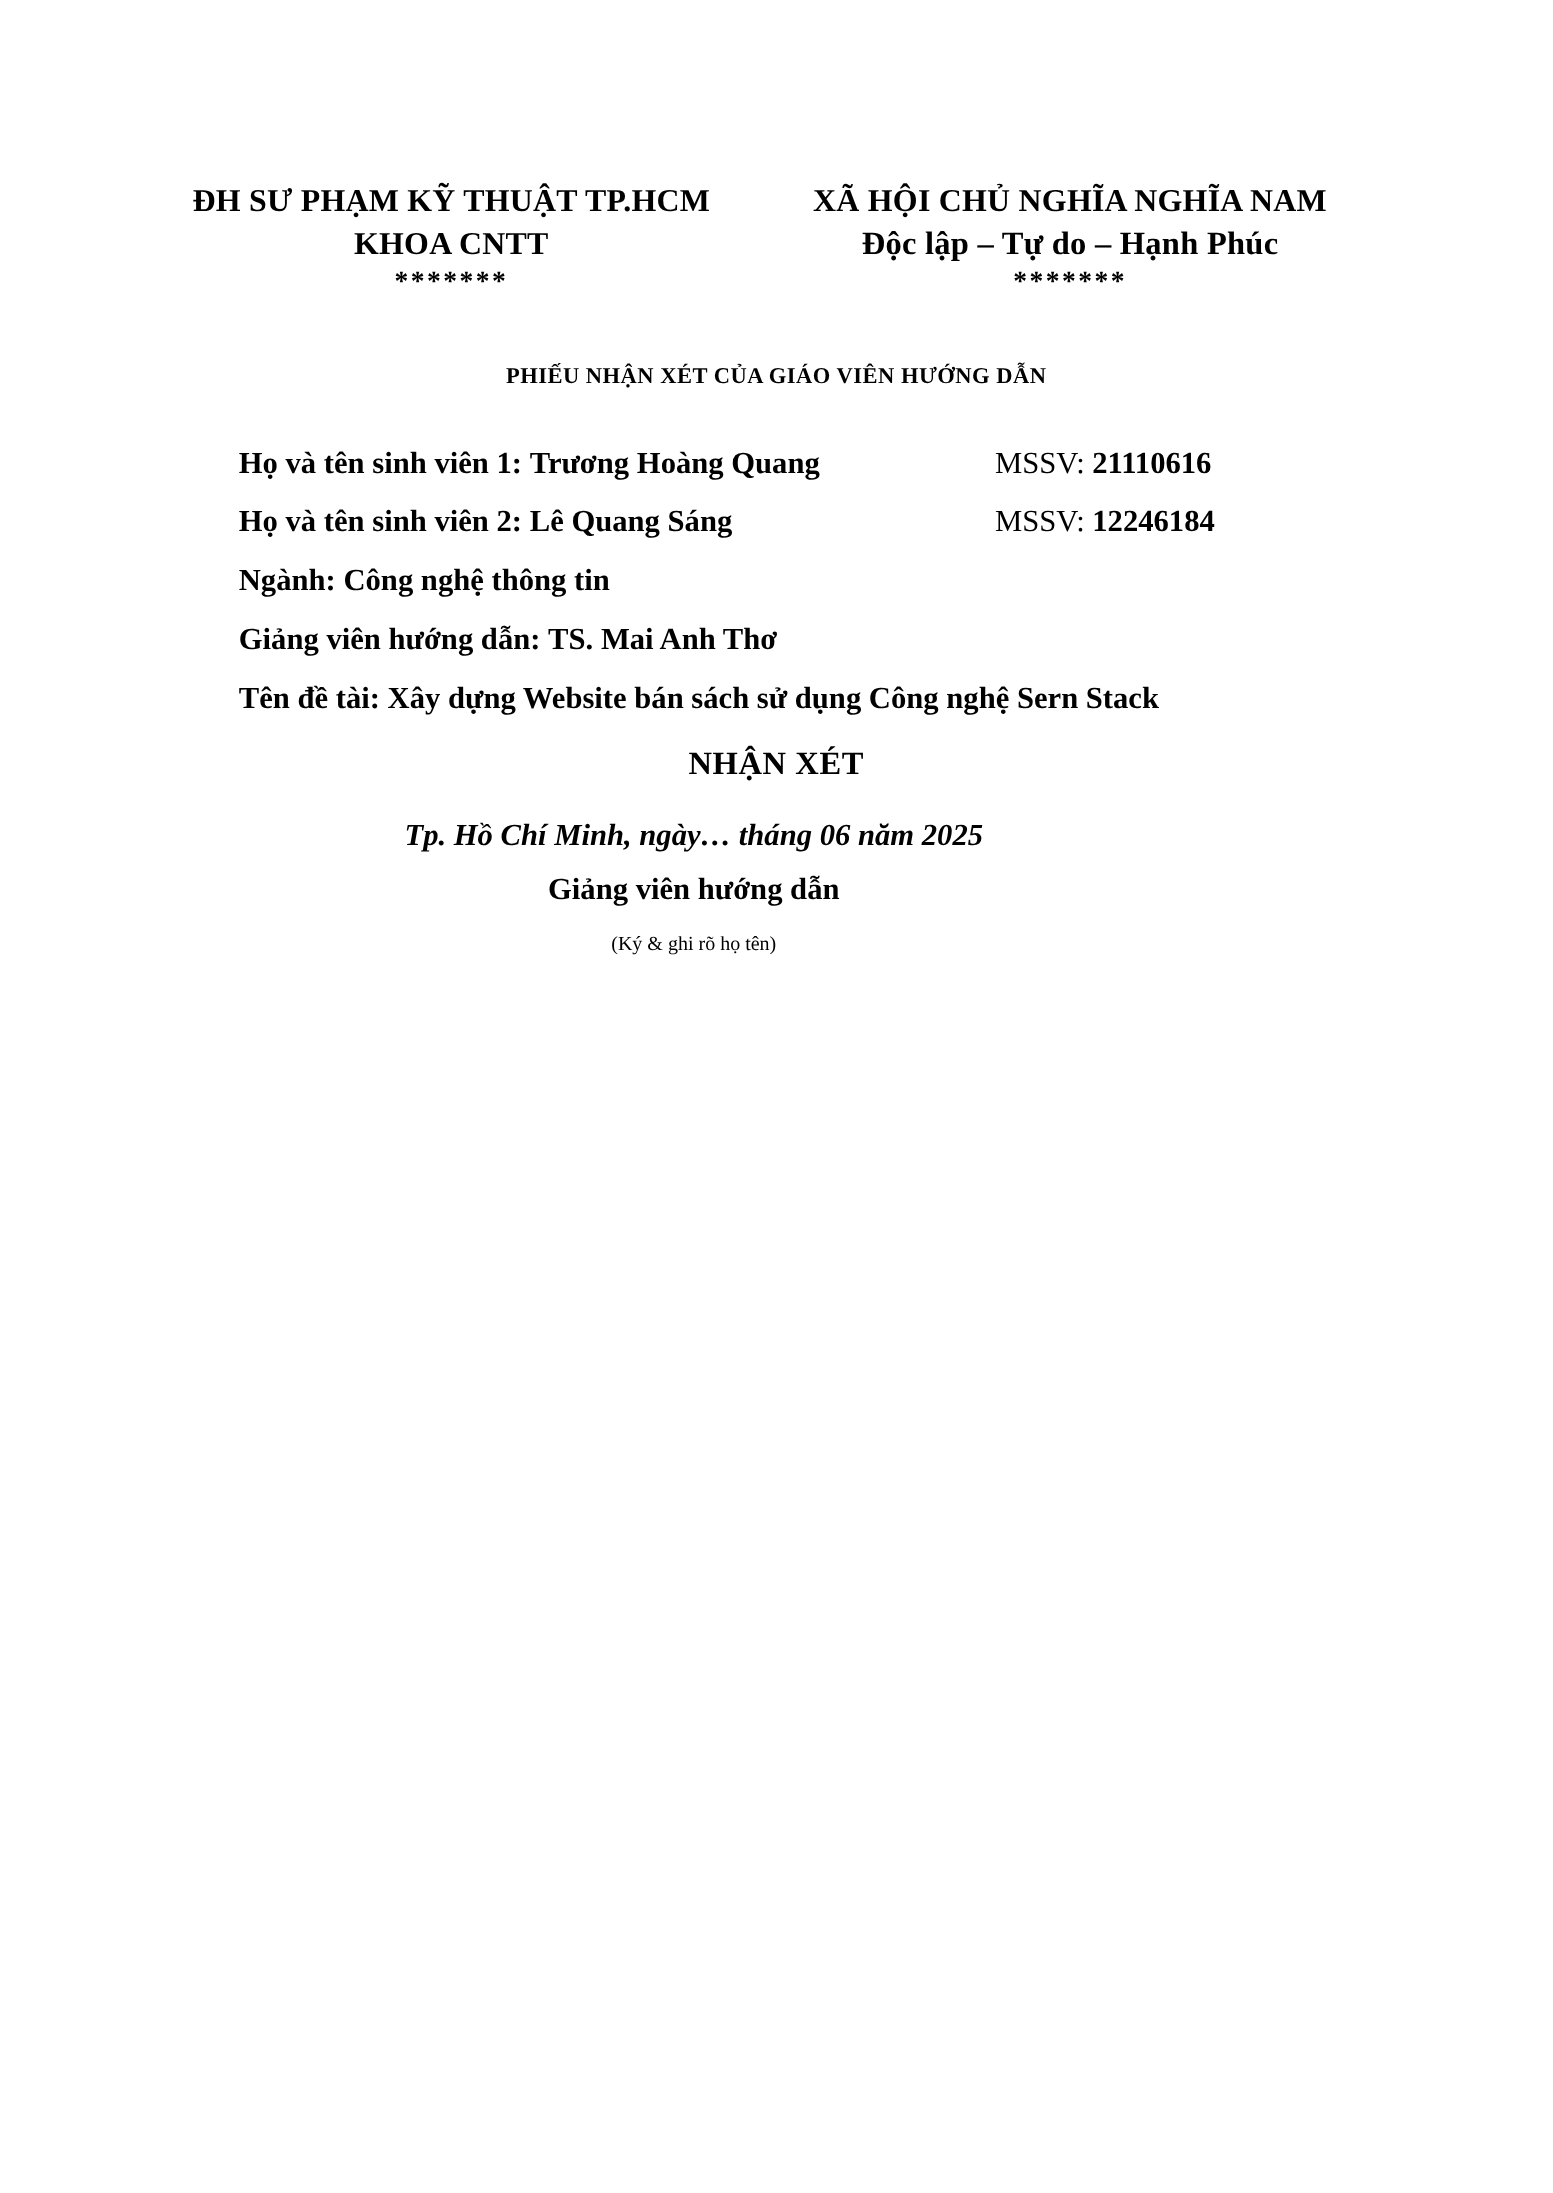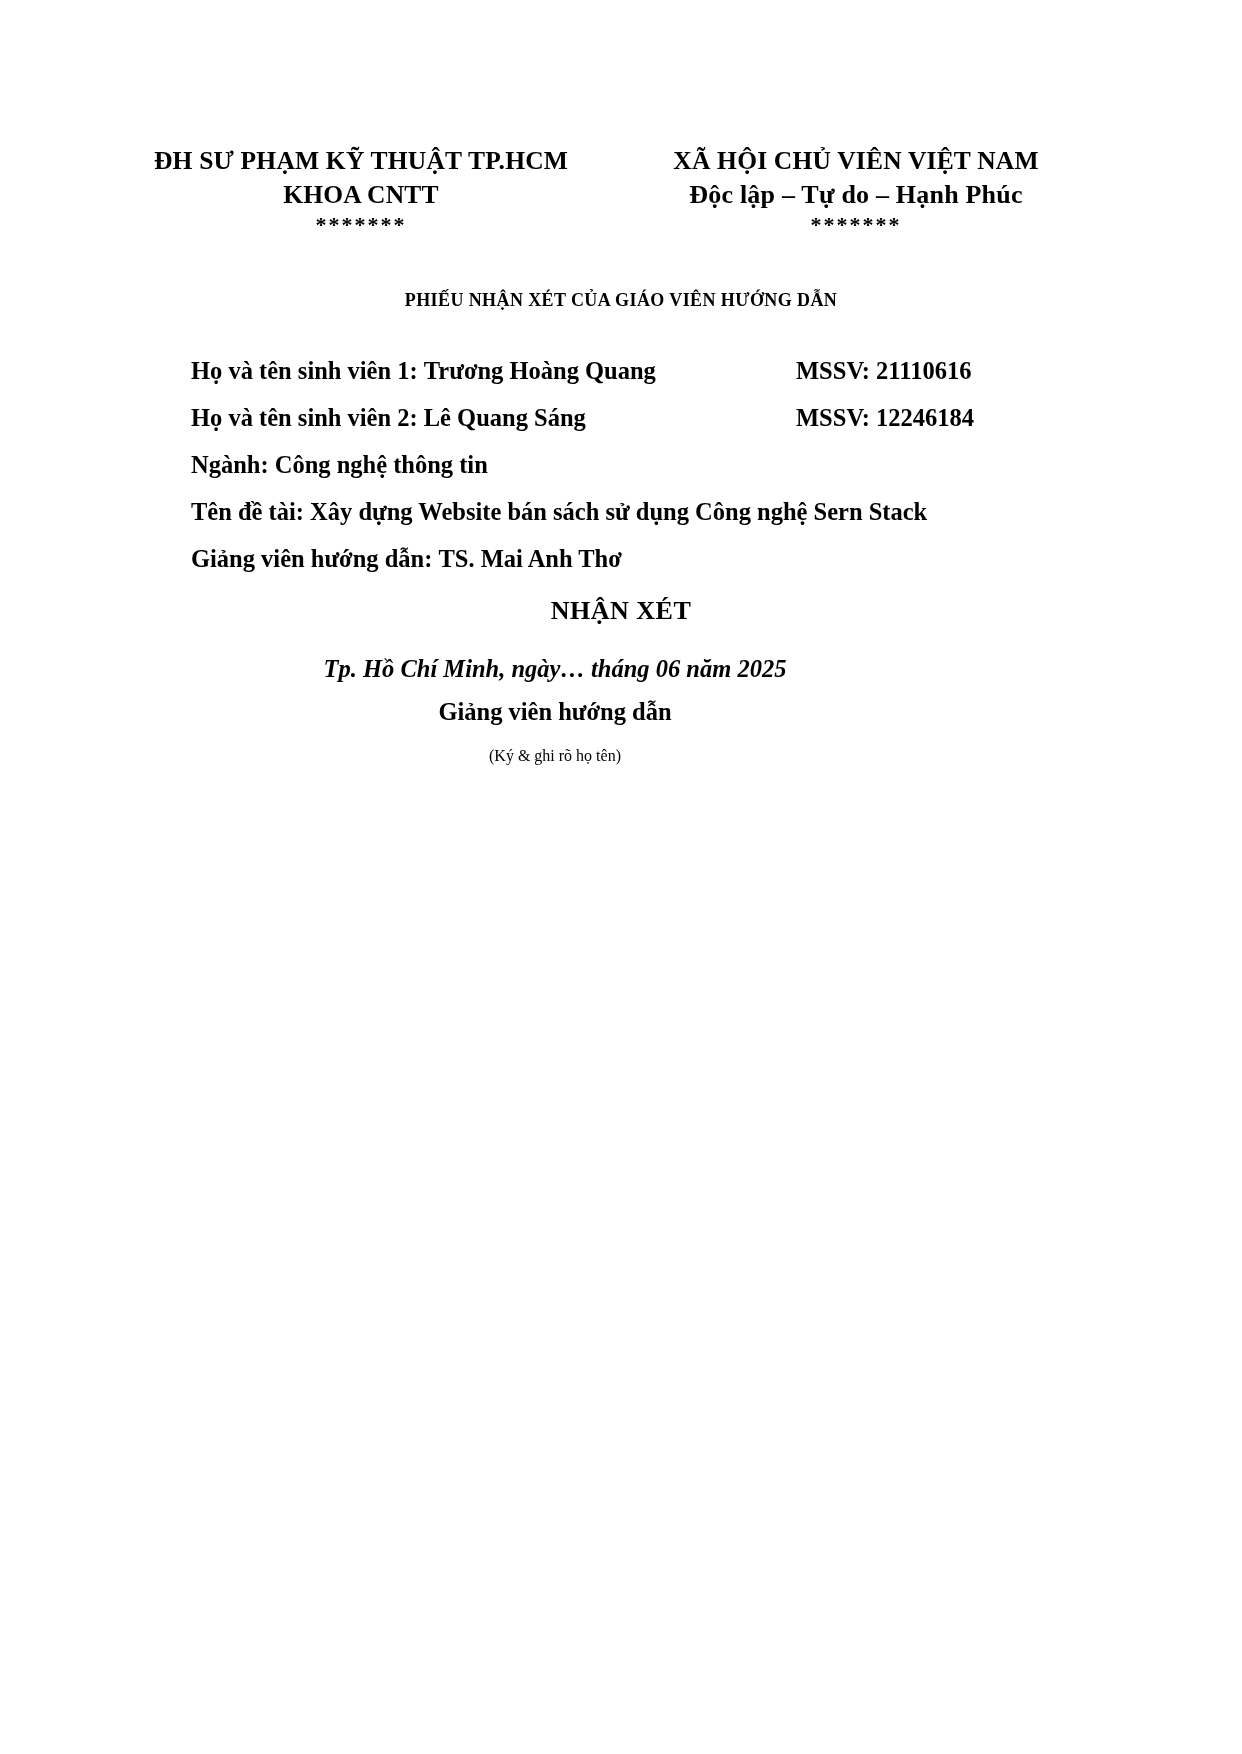--- a/index.html
+++ b/index.html
@@ -84,21 +84,21 @@
     font-weight: bold;
   }
   .field-value {
     font-weight: bold;
   }
   .field-right {
     position: absolute;
     left: 605px;
     top: 0;
   }
-  .field-right .field-label { font-weight: bold; }
+  .field-right .field-label { font-weight: normal; }
 
   
   .section-title {
     margin-top: 14px;
     text-align: center;
     font-weight: bold;
     font-size: 26px;
     letter-spacing: 0.5px;
   }
 
@@ -149,21 +149,21 @@
 
 <div class="page">
 
   <div class="header">
     <div class="header-left">
       <div class="hdr-line">ĐH SƯ PHẠM KỸ THUẬT TP.HCM</div>
       <div class="hdr-line">KHOA CNTT</div>
       <div class="stars">*******</div>
     </div>
     <div class="header-right">
-      <div class="hdr-line">XÃ HỘI CHỦ VIÊN VIỆT NAM</div>
+      <div class="hdr-line">XÃ HỘI CHỦ NGHĨA NGHĨA NAM</div>
       <div class="hdr-line small-caps-sub">Độc lập – Tự do – Hạnh Phúc</div>
       <div class="stars">*******</div>
     </div>
   </div>
 
   <div class="doc-title">PHIẾU NHẬN XÉT CỦA GIÁO VIÊN HƯỚNG DẪN</div>
 
   <div class="fields">
 
     <div class="field-row">
@@ -183,27 +183,27 @@
         <span class="field-value">12246184</span>
       </span>
     </div>
 
     <div class="field-row">
       <span class="field-label">Ngành:</span>
       <span class="field-value">Công nghệ thông tin</span>
     </div>
 
     <div class="field-row">
+      <span class="field-label">Giảng viên hướng dẫn:</span>
+      <span class="field-value">TS. Mai Anh Thơ</span>
+    </div>
+
+    <div class="field-row">
       <span class="field-label">Tên đề tài:</span>
       <span class="field-value">Xây dựng Website bán sách sử dụng Công nghệ Sern Stack</span>
-    </div>
-
-    <div class="field-row">
-      <span class="field-label">Giảng viên hướng dẫn:</span>
-      <span class="field-value">TS. Mai Anh Thơ</span>
     </div>
 
   </div>
 
   <div class="section-title">NHẬN XÉT</div>
 
 
   <div class="sign">
     <div class="sign-inner">
       <div class="sign-place">Tp. Hồ Chí Minh, ngày… tháng 06 năm 2025</div>

